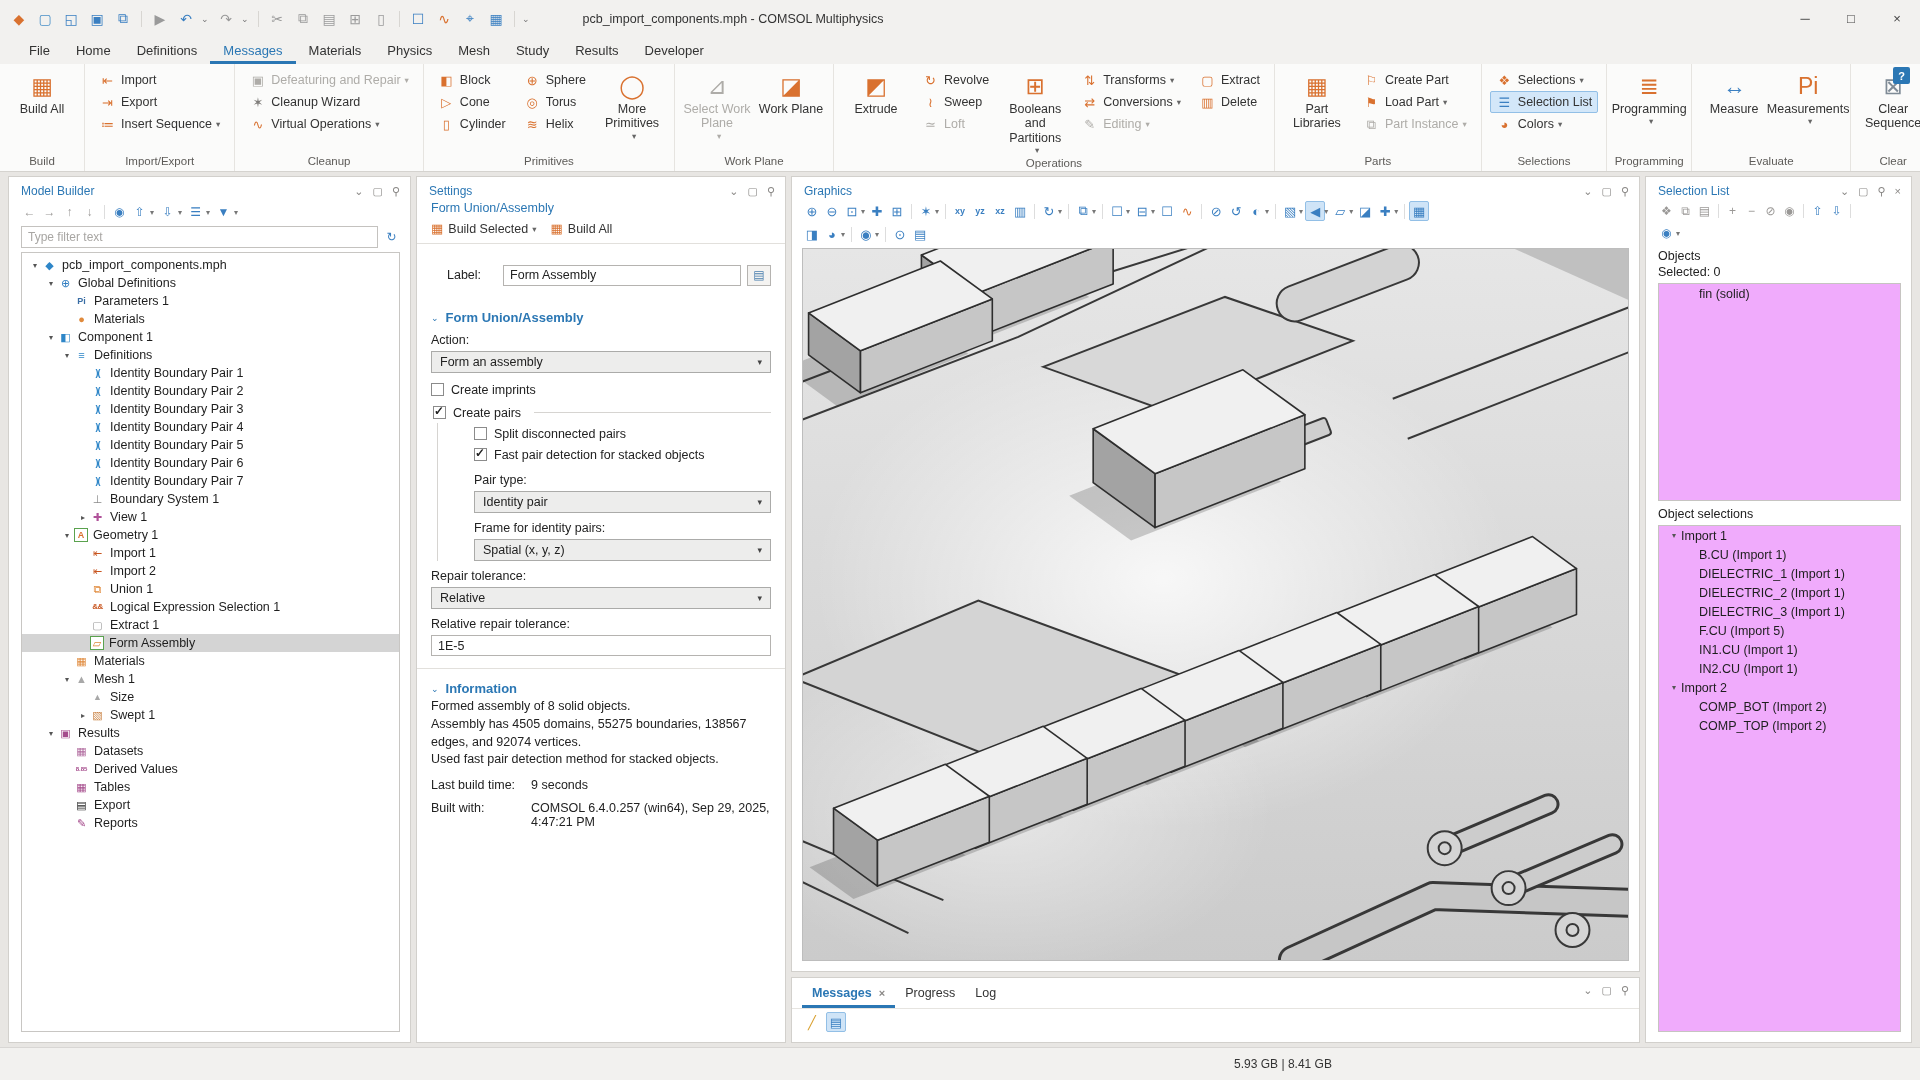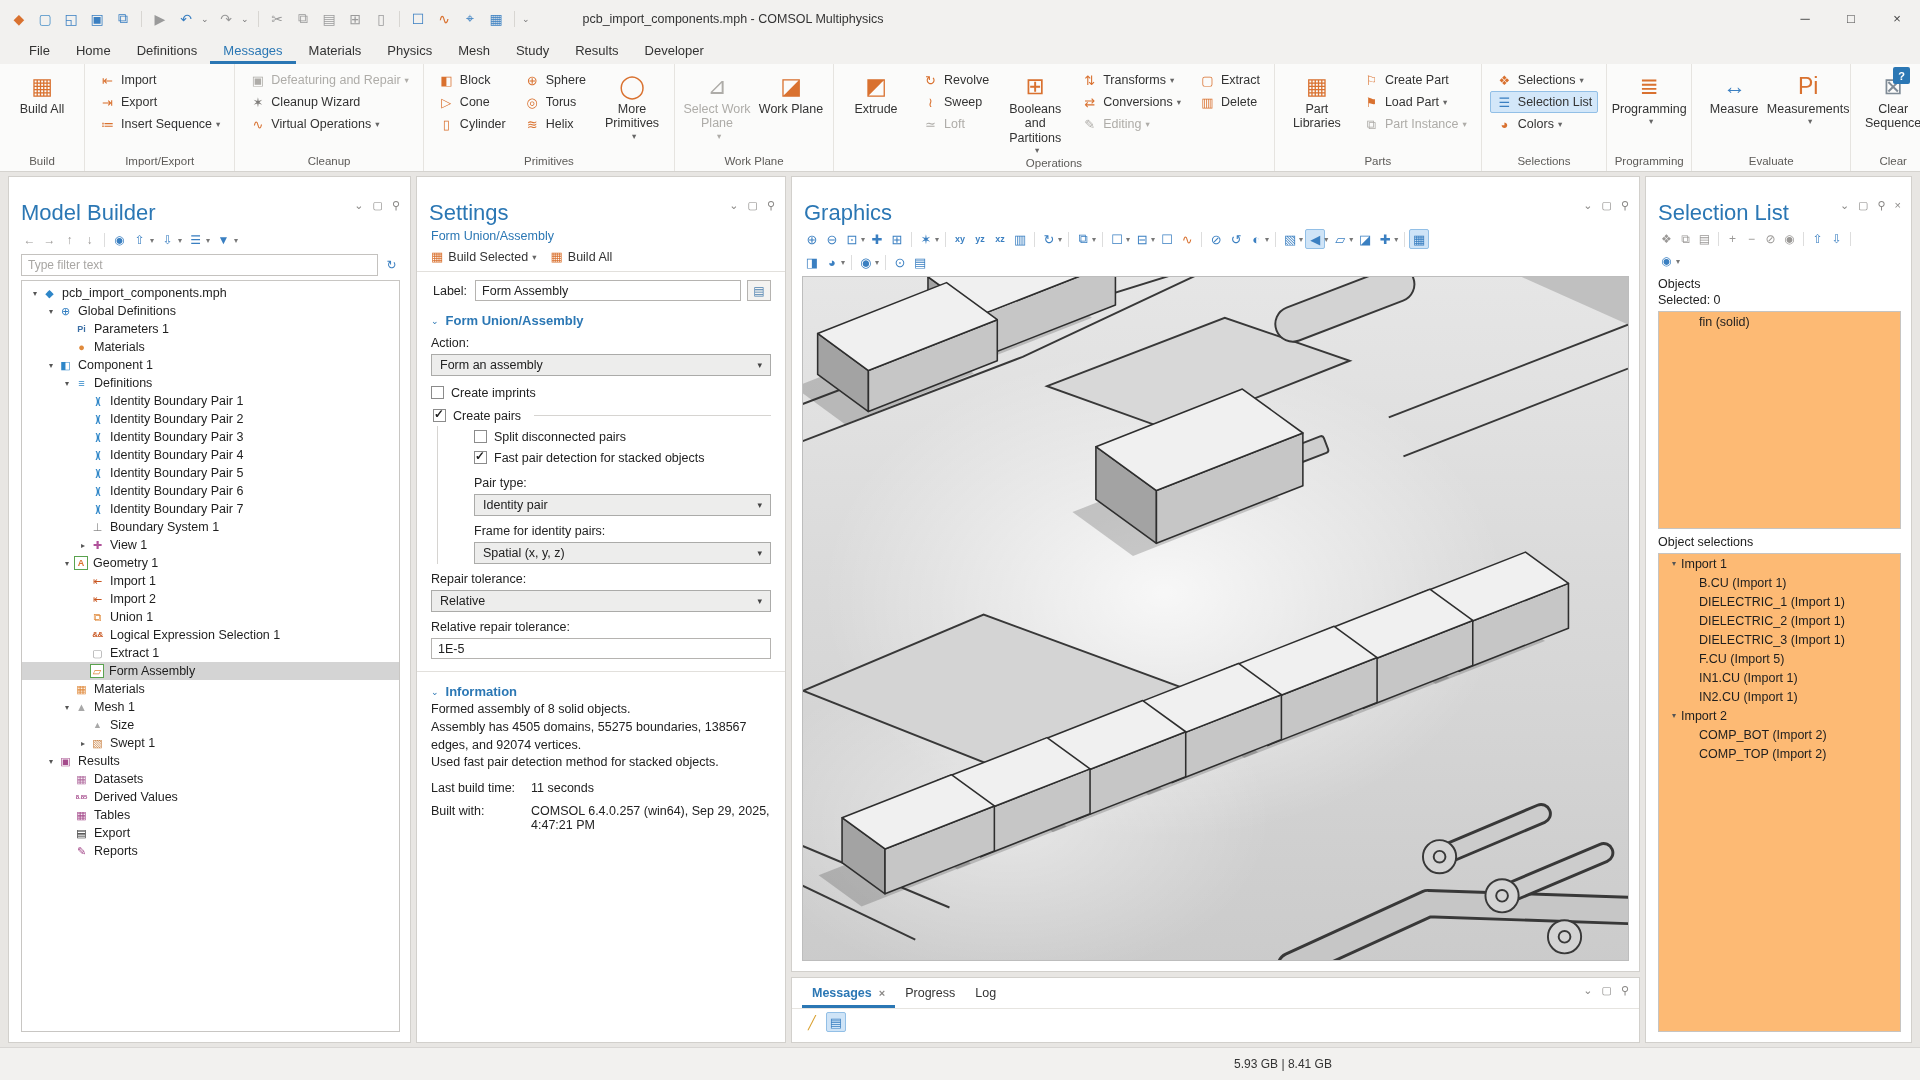--- a/index.html
+++ b/index.html
@@ -38,21 +38,21 @@
   .caret { font-size:8.5px; color:#666; margin-left:4px; }
   .disabled, .disabled * { color:#aeaca8 !important; }
   .active-btn { background:#d3e7f9; border:1px solid #92bfe6; border-radius:2px; }
   .help-btn { position:absolute; top:3px; right:10px; width:17px; height:17px; background:#2b77b4; color:#fff;
     font-size:11px; font-weight:bold; display:flex; align-items:center; justify-content:center; border-radius:2px; }
 
   
   .main { flex:1; display:flex; padding:4px 8px 4px 8px; gap:5px; min-height:0; }
   .panel { background:#fff; border:1px solid #d2d0cc; display:flex; flex-direction:column; min-height:0; }
   .p-head { display:flex; align-items:center; padding:7px 10px 2px 12px; flex:none; }
-  .p-title { font-size:22px; color:#2b77b4; flex:1; white-space:nowrap;margin-top:16px; }
+  .p-title { font-size:12px; color:#2b77b4; flex:1; white-space:nowrap; }
   .p-icons { display:flex; gap:9px; color:#8a8886; font-size:11px; align-items:center; }
   .p-icons span { cursor:default; }
 
   
   .mb { width:403px; flex:none; }
   .mb-toolbar { display:flex; align-items:center; gap:3px; padding:3px 10px 5px 12px; flex:none; }
   .tbi { min-width:17px; height:18px; display:flex; align-items:center; justify-content:center; font-size:12px; color:#9a9896; }
   .tbi.blue { color:#3a7fc1; }
   .tb-caret { font-size:8px; color:#777; margin:0 2px 0 -1px; }
   .tb-sep { width:1px; height:14px; background:#ddd; margin:0 3px; }
@@ -83,21 +83,21 @@
 
   
   .settings { width:370px; flex:none; }
   .s-sub { font-size:12.5px; color:#2b77b4; padding:1px 14px 6px; }
   .s-toolbar { display:flex; align-items:center; gap:14px; padding:0 14px 7px; border-bottom:1px solid #e2e0dc; }
   .s-tool { display:flex; align-items:center; font-size:12.5px; color:#333; }
   .s-tool .ric { color:#d9712f; font-size:13px; margin-right:5px; }
   .s-body { flex:1; overflow:hidden; padding:8px 14px 0; font-size:12.5px; }
   .lbl { color:#222; margin:8px 0 4px; }
   .label-row { display:flex; align-items:center; gap:6px; margin-bottom:10px; }
-  .label-row .lbl { margin:2px; }
+  .label-row .lbl { margin:16px; }
   .s-input { height:21px; border:1px solid #b5b3b0; background:#fff; font-size:12.5px; padding:0 6px; flex:1;
     font-family:"Liberation Sans",sans-serif; color:#222; }
   .mini-btn { width:24px; height:21px; border:1px solid #b5b3b0; background:#f4f3f1; display:flex; align-items:center;
     justify-content:center; font-size:12px; color:#4a7fae; }
   .sect { display:flex; align-items:center; gap:7px; color:#2b77b4; font-size:13px; font-weight:bold; margin:12px 0 2px; }
   .sect .sec-chev { font-size:9px; font-weight:normal; }
   .selectbox { height:22px; background:#ededec; border:1px solid #ababa9; display:flex; align-items:center;
     padding:0 8px; margin:2px 0 6px; justify-content:space-between; }
   .sel-caret { font-size:9px; color:#444; }
   .chk-row { display:flex; align-items:center; gap:7px; height:21px; }
@@ -130,21 +130,21 @@
   .msg-tab { display:flex; align-items:center; gap:7px; padding:0 10px; height:30px; font-size:12.5px; color:#333; }
   .msg-tab.active { color:#2b77b4; box-shadow:inset 0 -3px 0 #2b77b4;font-weight:bold; }
   .msg-tab .x { color:#8a8886; font-size:11px; }
   .msg-head-icons { position:absolute; right:10px; top:6px; display:flex; gap:9px; color:#8a8886; font-size:11px; }
   .msg-toolbar { display:flex; align-items:center; gap:4px; padding:3px 10px; border-top:1px solid #e6e4e0; }
 
   
   .sl { width:267px; flex:none; }
   .sl-toolbar { display:flex; align-items:center; gap:2px; padding:2px 10px 1px 12px; flex-wrap:wrap; }
   .sl-lbl { font-size:12.5px; color:#222; padding:6px 12px 2px; }
-  .sl-box { border:1px solid #c6c4c1; margin:2px 10px 0 12px; background:#fdba74; overflow:hidden; }
+  .sl-box { border:1px solid #c6c4c1; margin:2px 10px 0 12px; background:#f0abfc; overflow:hidden; }
   .sl-box.objects { height:218px; flex:none; }
   .sl-box.selections { flex:1; margin-bottom:10px; }
   .sl-row { height:19px; display:flex; align-items:center; font-size:12.5px; color:#1e1e1e; white-space:nowrap; }
 
   
   .statusbar { height:33px; background:#f2f1ef; border-top:1px solid #d8d6d4; position:relative; flex:none; }
   .status-mem { position:absolute; left:1283px; top:50%; transform:translate(-50%,-50%); font-size:12px; color:#333; }
 </style>
 </head>
 <body>
@@ -720,21 +720,21 @@
 
         <div class="sect">
           <span class="sec-chev">⌄</span>
           <span>Information</span>
         </div>
         <div class="info-line">Formed assembly of 8 solid objects.</div>
         <div class="info-line">Assembly has 4505 domains, 55275 boundaries, 138567 edges, and 92074 vertices.</div>
         <div class="info-line">Used fast pair detection method for stacked objects.</div>
         <div class="kv">
           <span class="k">Last build time:</span>
-          <span>11 seconds</span>
+          <span>9 seconds</span>
         </div>
         <div class="kv">
           <span class="k">Built with:</span>
           <span>COMSOL 6.4.0.257 (win64), Sep 29, 2025, 4:47:21 PM</span>
         </div>
       </div>
     </div>
 
     <div class="center">
       <div class="panel graphics">

